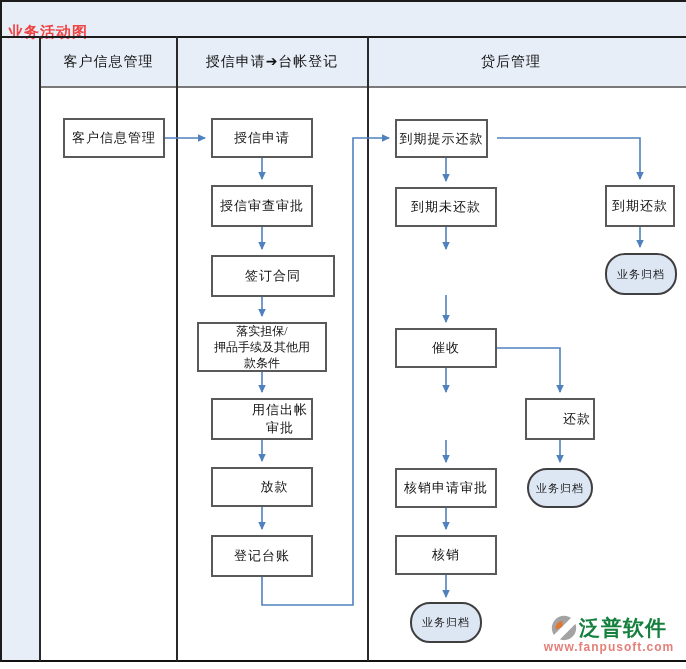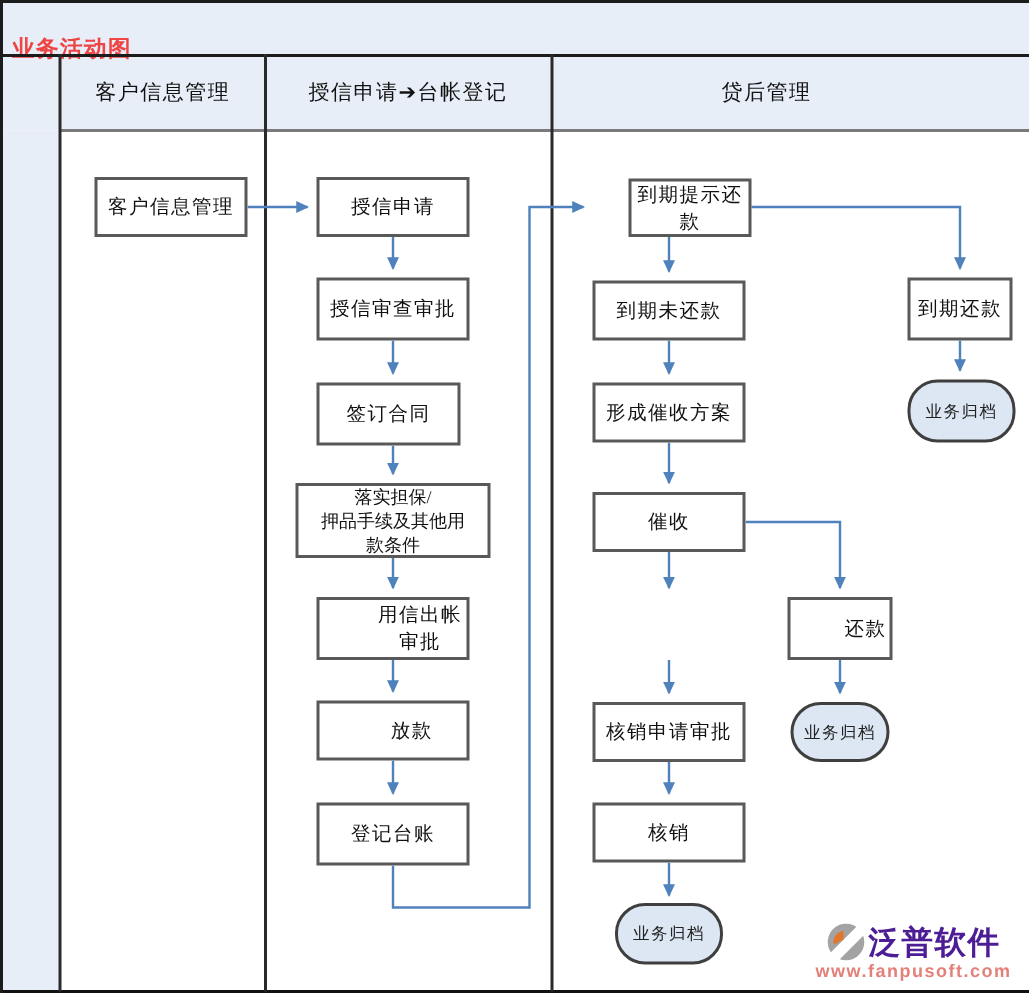--- a/index.html
+++ b/index.html
@@ -34,21 +34,21 @@
     display:flex;align-items:center;justify-content:center;text-align:center;
     font-size:13px;color:#111;letter-spacing:1px;}
   .box.multi{font-size:12px;letter-spacing:0;line-height:16px;white-space:pre-line;}
   .ellipse{position:absolute;background:#dde7f4;border:2px solid #3f3f3f;border-radius:20px;box-sizing:border-box;
     display:flex;align-items:center;justify-content:center;font-size:11px;color:#222;letter-spacing:1px;}
   
   svg.wires{position:absolute;left:0;top:0;pointer-events:none;}
   
   .watermark{position:absolute;left:538px;top:614px;width:142px;display:flex;flex-direction:column;align-items:center;}
   .wm-row{display:flex;align-items:center;gap:2px;}
-  .wm-brand{font-family:"Liberation Sans","DejaVu Sans",sans-serif;font-weight:bold;font-size:21px;color:#4c1d95;letter-spacing:1px;}
+  .wm-brand{font-family:"Liberation Sans","DejaVu Sans",sans-serif;font-weight:bold;font-size:21px;color:#15803d;letter-spacing:1px;}
   .wm-url{font-family:"Liberation Sans","DejaVu Sans",sans-serif;font-weight:bold;font-size:12px;color:#e4807a;letter-spacing:1px;margin-top:-2px;}
 </style>
 </head>
 <body>
 
 <div class="stage">
 
   <div class="band-top"></div>
   <div class="left-strip"></div>
 
@@ -93,32 +93,31 @@
       <polyline points="560,440 560,462" marker-end="url(#arr)"></polyline>
       <polyline points="446,508 446,529" marker-end="url(#arr)"></polyline>
       <polyline points="446,575 446,597" marker-end="url(#arr)"></polyline>
     </g>
   </svg>
 
   <div class="box" style="left:63px;top:118px;width:102px;height:40px;">客户信息管理</div>
 
   <div class="box" style="left:211px;top:118px;width:102px;height:40px;">授信申请</div>
   <div class="box" style="left:211px;top:185px;width:102px;height:42px;">授信审查审批</div>
-  <div class="box" style="left:211px;top:255px;width:96px;height:42px;">签订合同</div>
+  <div class="box" style="left:211px;top:255px;width:124px;height:42px;">签订合同</div>
   <div class="box multi" style="left:197px;top:322px;width:130px;height:50px;">落实担保/
 押品手续及其他用
 款条件</div>
   <div class="box" style="left:211px;top:398px;width:102px;height:42px;padding-left:36px;">用信出帐审批</div>
   <div class="box" style="left:211px;top:467px;width:102px;height:40px;padding-left:25px;">放款</div>
   <div class="box" style="left:211px;top:535px;width:102px;height:42px;">登记台账</div>
 
-  <div class="box" style="left:395px;top:119px;width:82px;height:39px;margin-left:24px;">到期提示还款</div>
+  <div class="box" style="left:395px;top:119px;width:93px;height:39px;">到期提示还款</div>
   <div class="box" style="left:395px;top:187px;width:102px;height:40px;">到期未还款</div>
   <div class="box" style="left:605px;top:185px;width:70px;height:42px;">到期还款</div>
-  <div class="box" style="left:395px;top:255px;width:102px;height:40px;">形成催收方案</div>
   <div class="box" style="left:395px;top:328px;width:102px;height:40px;">催收</div>
   <div class="box" style="left:525px;top:398px;width:70px;height:42px;padding-left:34px;">还款</div>
   <div class="box" style="left:395px;top:468px;width:102px;height:40px;">核销申请审批</div>
   <div class="box" style="left:395px;top:535px;width:102px;height:40px;">核销</div>
 
   <div class="ellipse" style="left:605px;top:253px;width:72px;height:42px;">业务归档</div>
   <div class="ellipse" style="left:527px;top:468px;width:66px;height:40px;">业务归档</div>
   <div class="ellipse" style="left:410px;top:602px;width:72px;height:41px;">业务归档</div>
 
   <div class="watermark">

